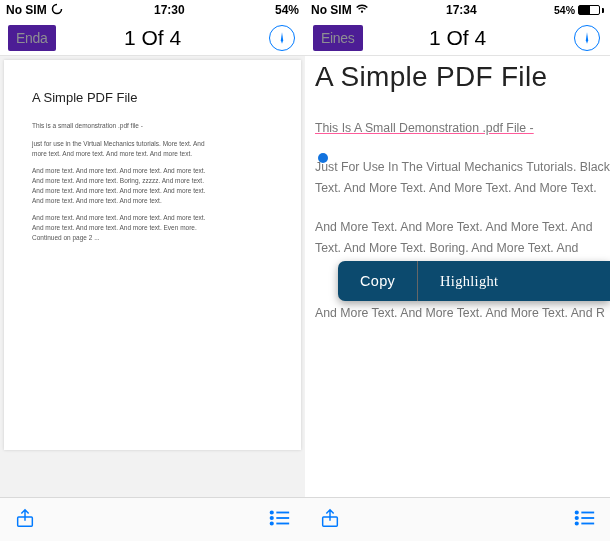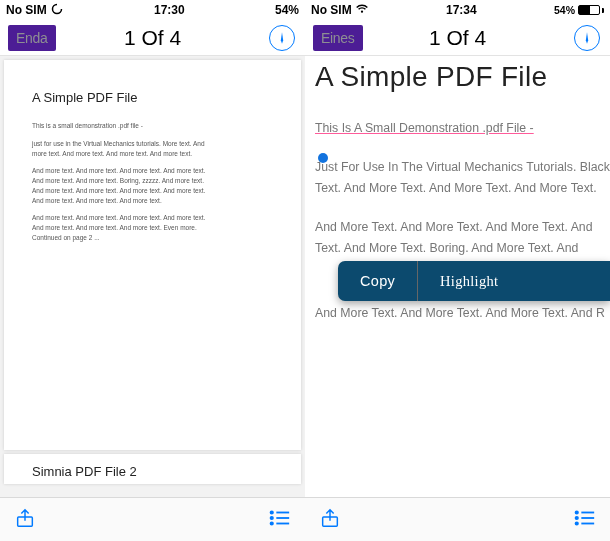--- a/index.html
+++ b/index.html
@@ -187,23 +187,20 @@
     </div>
   </div>
   <div class="pdf-area">
     <div class="page-thumb">
       <h2>A Simple PDF File</h2>
       <p class="tiny">This is a small demonstration .pdf file -</p>
       <p class="tiny">just for use in the Virtual Mechanics tutorials. More text. And more text. And more text. And more text. And more text.</p>
       <p class="tiny">And more text. And more text. And more text. And more text. And more text. And more text. Boring, zzzzz. And more text. And more text. And more text. And more text. And more text. And more text. And more text. And more text.</p>
       <p class="tiny">And more text. And more text. And more text. And more text. And more text. And more text. And more text. Even more. Continued on page 2 ...</p>
     </div>
-    <div class="page-thumb-2">
-      <h2>Simnia PDF File 2</h2>
-    </div>
   </div>
   <div class="toolbar">
     <span class="tb-icon">
       <svg viewBox="0 0 24 24" fill="none" stroke="#007aff" stroke-width="1.6">
           <path d="M12 3v12M8 7l4-4 4 4"></path>
           <rect x="4" y="11" width="16" height="10" rx="1"></rect>
         </svg>
     </span>
     <span class="tb-icon">
       <svg viewBox="0 0 24 24" fill="none" stroke="#007aff" stroke-width="2">

